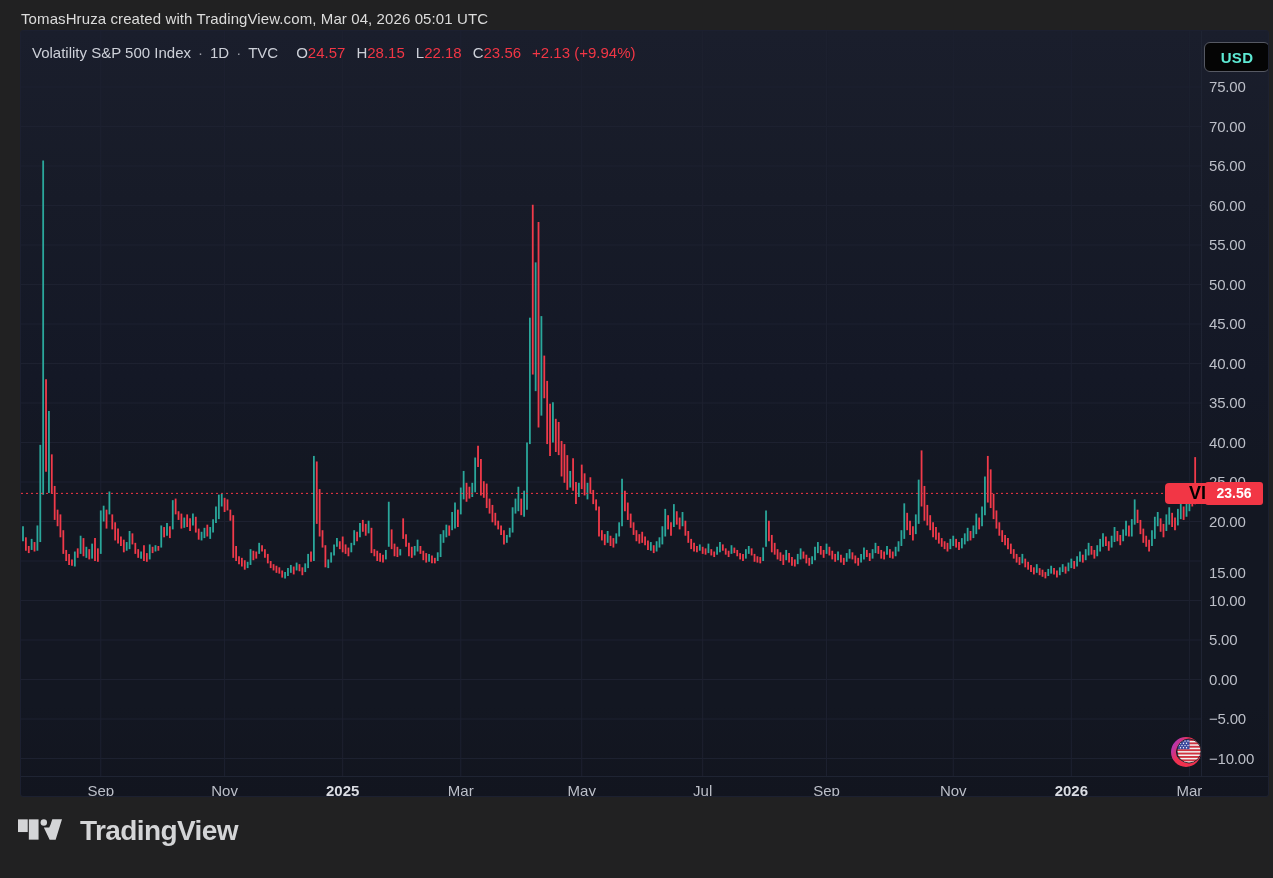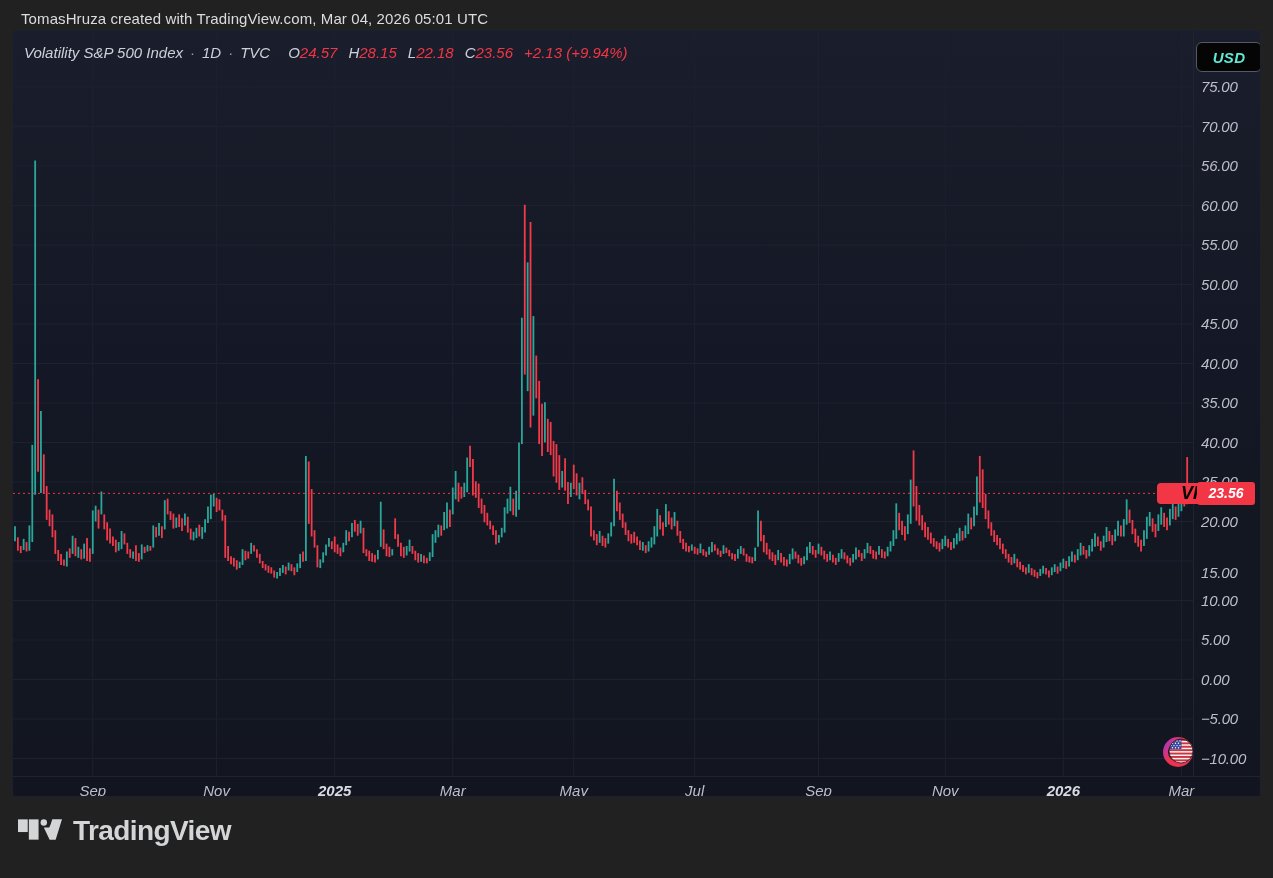--- a/index.html
+++ b/index.html
@@ -3,23 +3,23 @@
 <meta charset="utf-8">
 <style>
   html,body{margin:0;padding:0;background:#212122;width:1273px;height:878px;overflow:hidden;
     font-family:"Liberation Sans","DejaVu Sans",sans-serif;-webkit-font-smoothing:antialiased;}
   #stage{position:relative;width:1273px;height:790px;}
 
   
   #attribution{position:absolute;left:21px;top:10px;font-size:15px;color:#dcdcdc;letter-spacing:.1px;}
 
   
-  #pane{position:absolute;left:12px;top:30px;width:1249px;height:767px;border-radius:3px;
+  #pane{position:absolute;left:20px;top:30px;width:1249px;height:767px;border-radius:3px;
     background:linear-gradient(180deg,#1a1e2c 0%,#171b28 22%,#141826 45%,#131722 58%,#131722 88%,#12151f 100%);
-    border:1px solid #1c2030;box-sizing:border-box;overflow:hidden;font-style:italic;}
+    border:1px solid #1c2030;box-sizing:border-box;overflow:hidden;}
   #plot-svg{position:absolute;left:0;top:0;}
 
   
   #legend{position:absolute;left:11px;top:13px;font-size:15px;color:#cdd0d8;white-space:nowrap;z-index:6;}
   #legend .sep{margin:0 7px;color:#9a9da6;}
   #legend .ohlc{margin-left:18px;}
   #legend .okey{color:#cdd0d8;margin-left:11px;}
   #legend .oval{color:#f23645;}
   #legend .chg{color:#f23645;margin-left:11px;}
 
@@ -38,21 +38,21 @@
   
   #vix-tag{position:absolute;height:21px;background:#f23645;border-radius:4px;color:#000000;
     font-size:18px;font-weight:bold;display:flex;align-items:center;padding:0 24px;z-index:5;}
   #price-label{position:absolute;left:1184px;width:58px;height:23px;background:#f23645;border-radius:3px;
     color:#fff;font-size:14px;font-weight:bold;display:flex;align-items:center;justify-content:center;z-index:5;}
 
   
   #flag-icon{position:absolute;left:1150px;top:704px;z-index:4;}
 
   
-  #tv-watermark{position:absolute;left:18px;top:815px;display:flex;align-items:center;gap:11px;cursor:pointer;}
+  #tv-watermark{position:absolute;left:18px;top:815px;display:flex;align-items:center;gap:18px;cursor:pointer;}
   #tv-watermark .wm-text{color:#d4d5d7;font-size:28px;font-weight:bold;letter-spacing:-.6px;}
 </style>
 </head>
 <body>
 
 <div id="stage">
 
   <div id="attribution">TomasHruza created with TradingView.com, Mar 04, 2026 05:01 UTC</div>
 
   <div id="pane">

